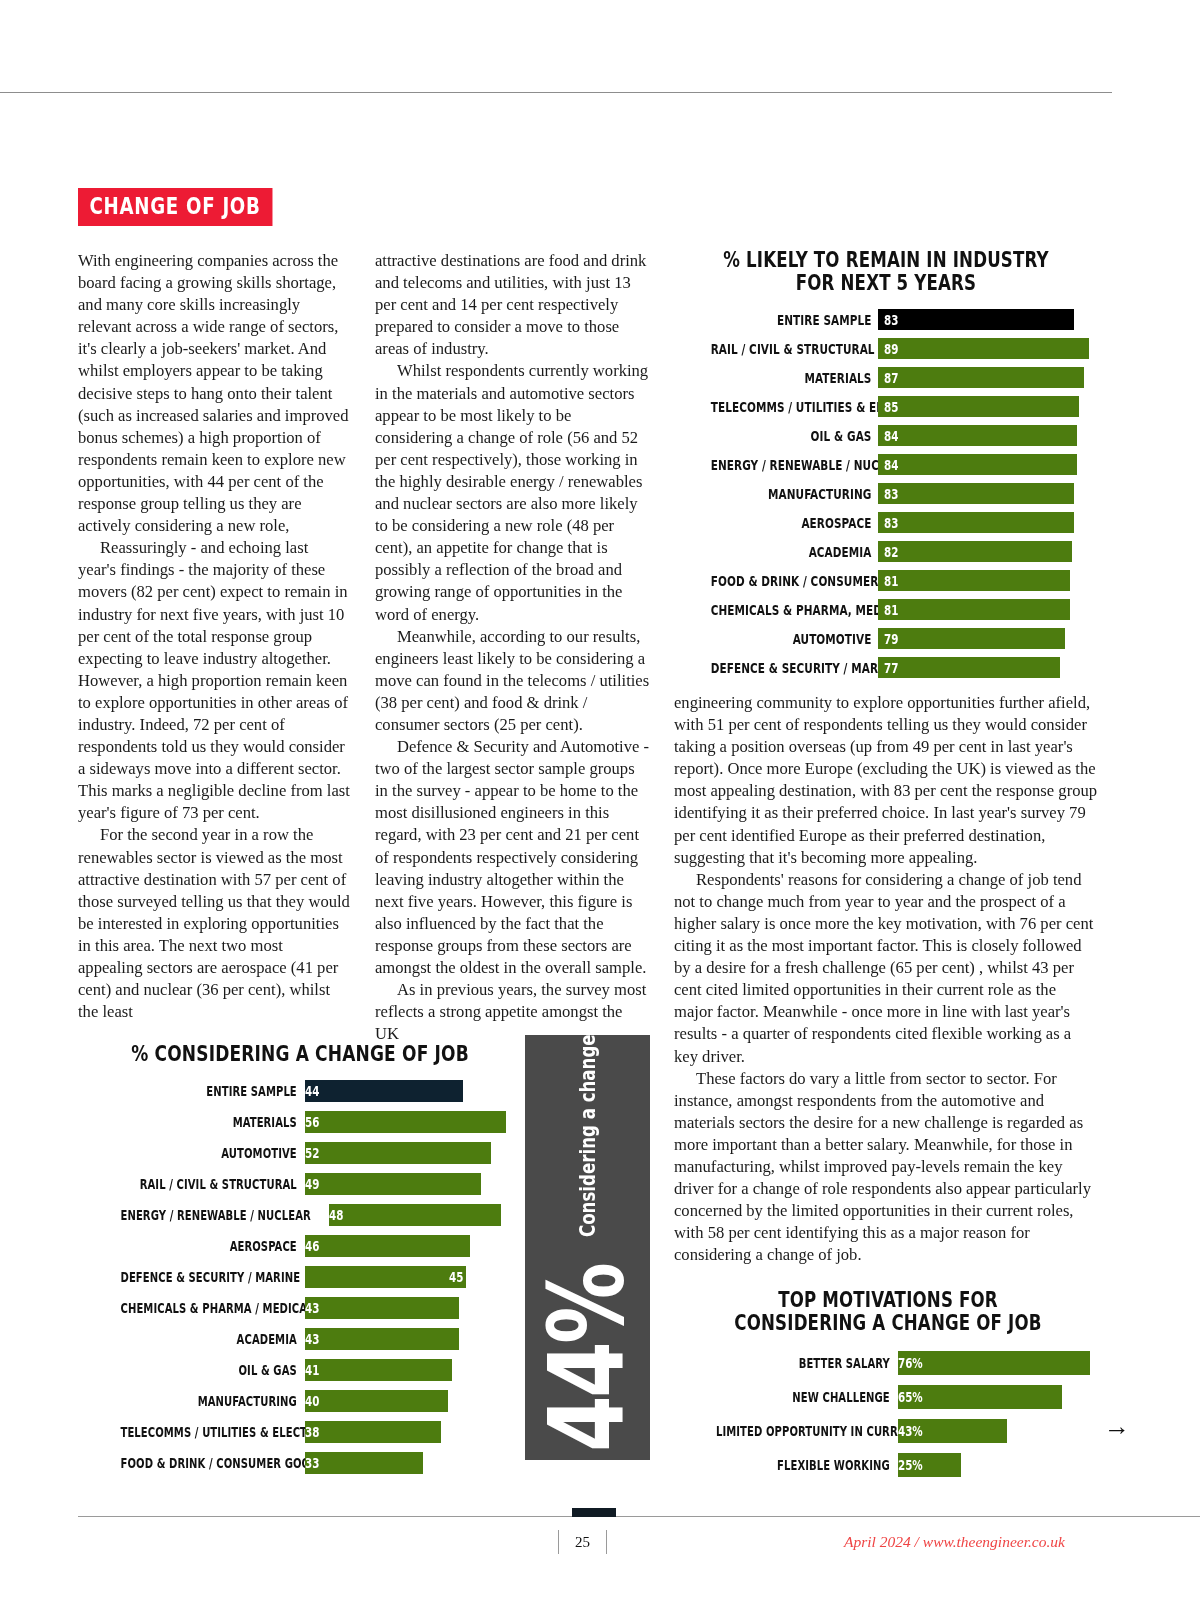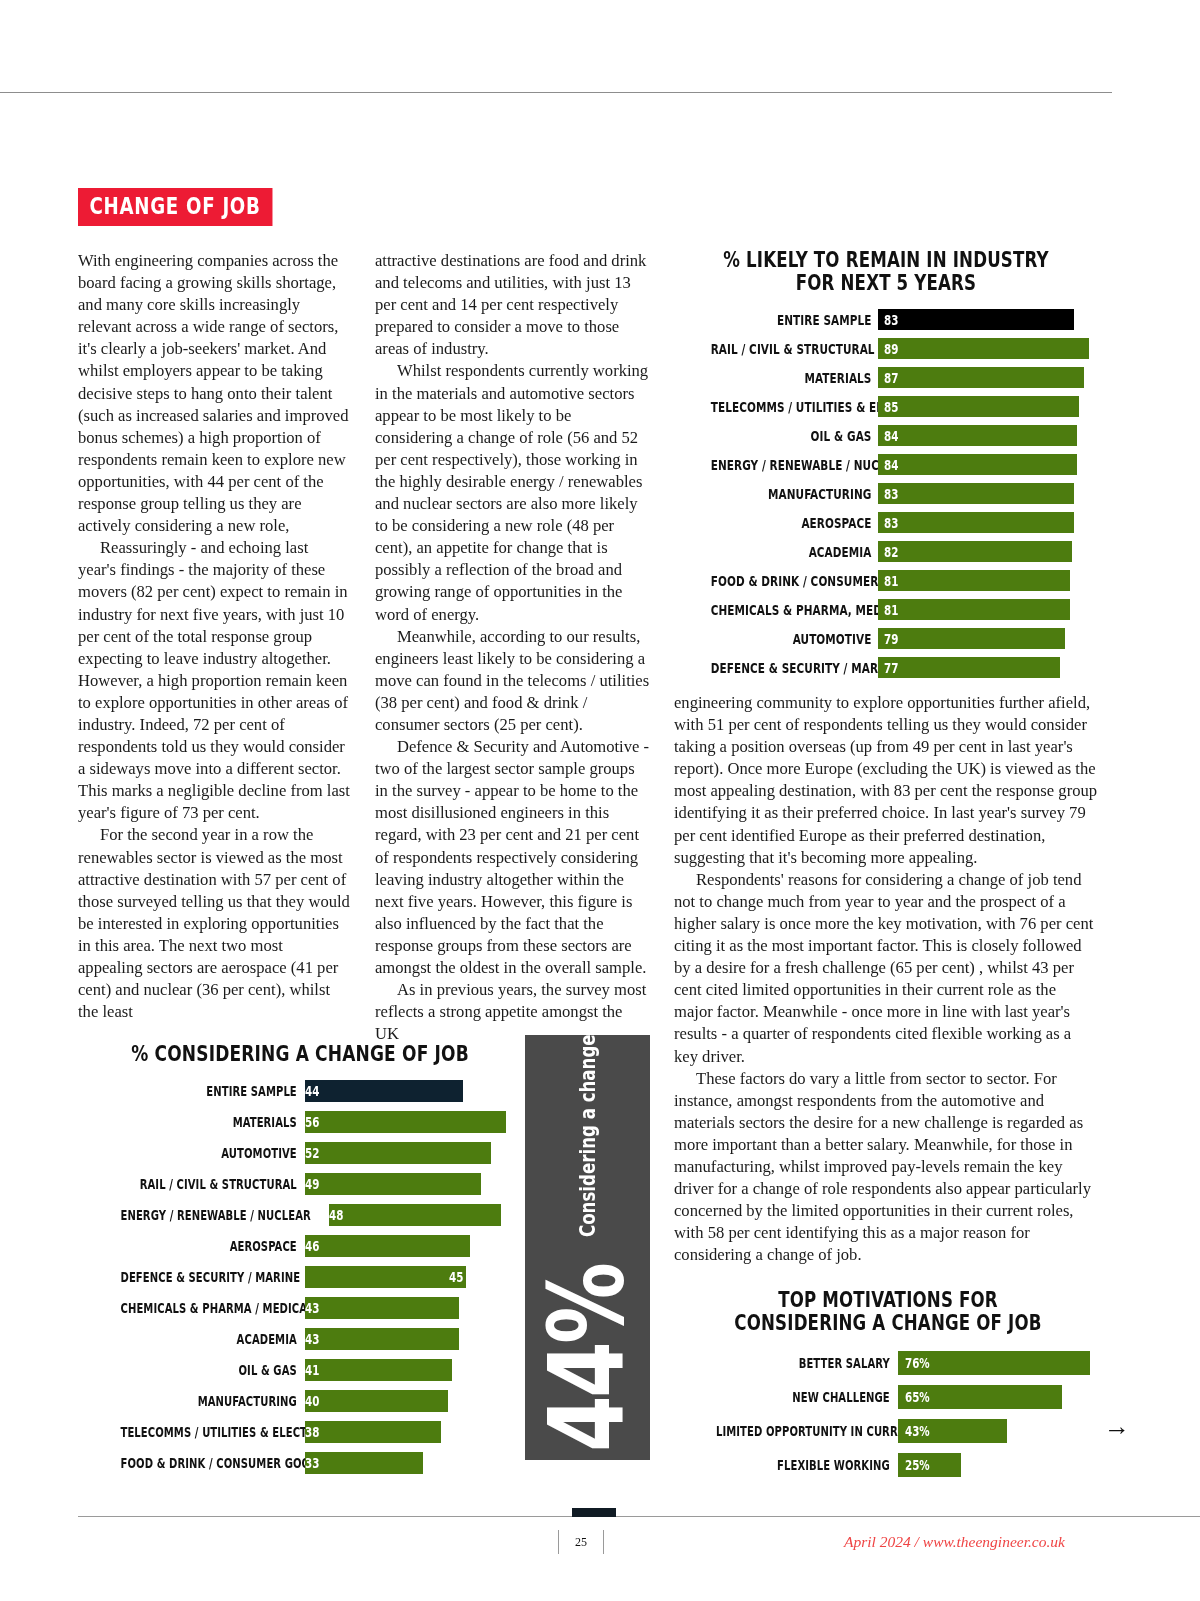--- a/index.html
+++ b/index.html
@@ -140,21 +140,21 @@
   #chart-change .bar-row { margin-bottom: 8px; height: 23px; }
   #chart-change .bar-label { width: 215px; font-size: 13.6px; padding-right: 10px; }
   #chart-change .bar-fill { height: 22px; padding-left: 0; }
   #chart-change .bar-value { font-size: 14px; }
 
   
   #chart-motivations { position: absolute; left: 676px; top: 1288px; width: 424px; }
   #chart-motivations .chart-title { font-size: 21.5px; text-align: center; transform-origin: center; margin-bottom: 16px; }
   #chart-motivations .bar-row { margin-bottom: 8px; height: 26px; }
   #chart-motivations .bar-label { width: 212px; font-size: 13.6px; padding-right: 10px; }
-  #chart-motivations .bar-fill { height: 24px; padding-left: 7px; }
+  #chart-motivations .bar-fill { height: 24px; }
   #chart-motivations .bar-value { font-size: 14px; }
 
   
   #stat-panel {
     position: absolute;
     left: 525px;
     top: 1035px;
     width: 125px;
     height: 425px;
     background: #4a4a4a;
@@ -204,21 +204,21 @@
     height: 40px;
     font-family: "Liberation Serif", serif;
   }
   .page-number-wrap {
     position: absolute;
     left: 558px;
     top: 0;
     display: flex;
     align-items: center;
     gap: 16px;
-    font-size: 12px;
+    font-size: 15px;
     color: #111111;
   }
   .vbar { width: 1px; height: 24px; background: #9a9a9a; display: inline-block; }
   .footer-credit {
     position: absolute;
     right: 135px;
     top: 3px;
     font-size: 15.5px;
     font-style: italic;
     color: #ef4444;

